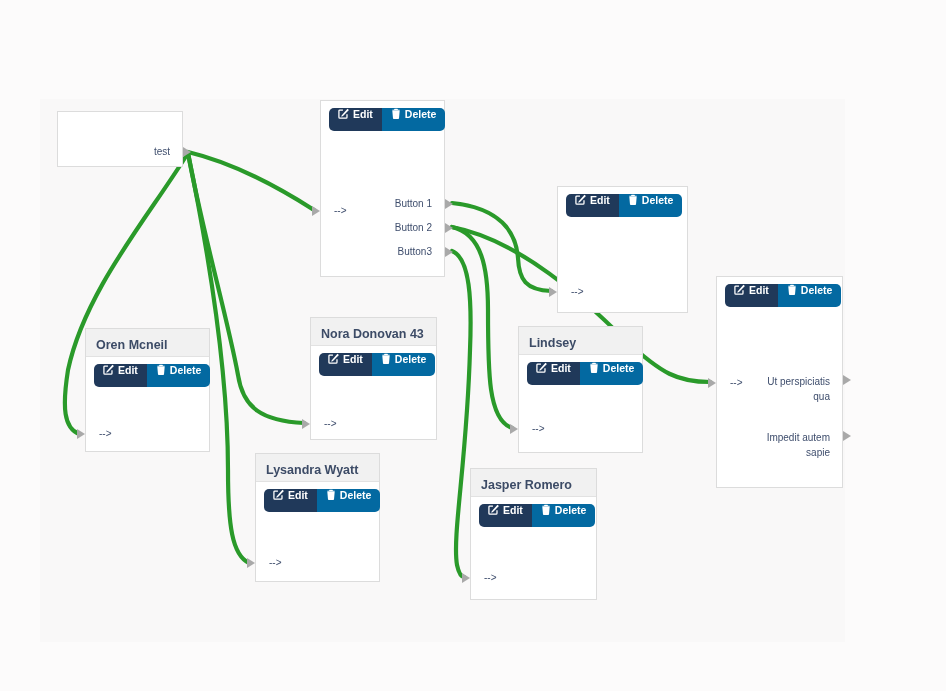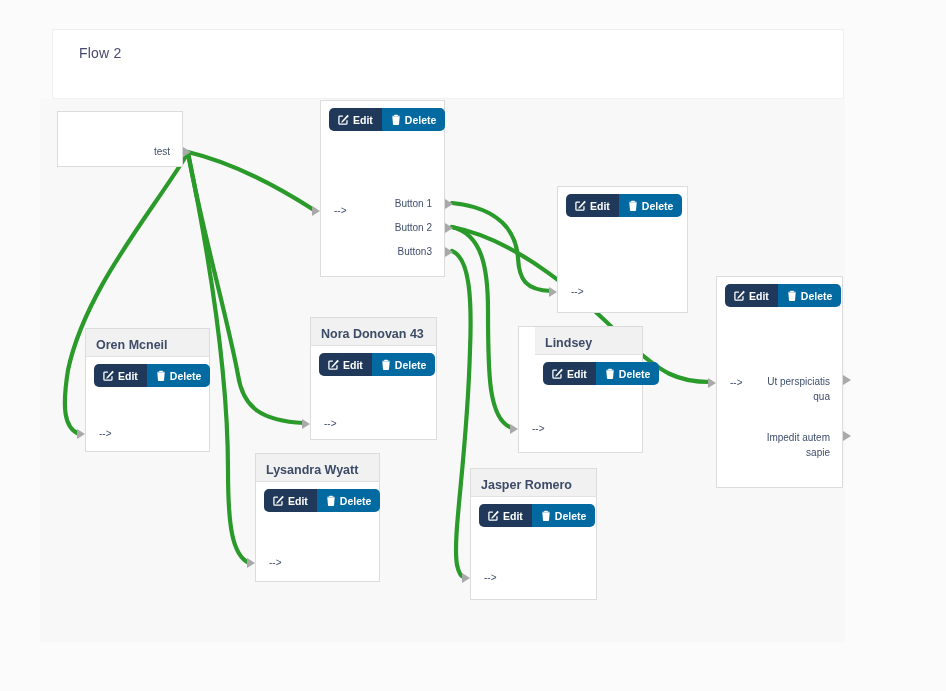--- a/index.html
+++ b/index.html
@@ -31,21 +31,21 @@
   }
   .node-header{
     background:#f1f1f1;border-bottom:1px solid #e2e2e2;
     padding:6px 10px 5px 10px;height:16px;
   }
   .node-title{
     font-size:12.5px;font-weight:700;color:#3c4b66;white-space:nowrap;
   }
   .btn-row{display:flex;margin:7px 0 0 8px;}
   .btn{
-    display:flex;align-items:center;gap:4px;border:none;cursor:pointer;
+    display:flex;gap:4px;border:none;cursor:pointer;
     height:23px;padding:0 9px;font-family:"Liberation Sans",sans-serif;
     font-size:10.5px;font-weight:700;color:#ffffff;
   }
   .btn.edit{background:#20395a;border-radius:5px 0 0 5px;}
   .btn.delete{background:#0369a1;border-radius:0 5px 5px 0;}
   .btn svg{display:block;}
   .port-row{position:absolute;left:0;right:0;height:14px;}
   .port-label{
     position:absolute;top:0;font-size:10px;line-height:14px;color:#3f4e6d;white-space:nowrap;
   }
@@ -60,23 +60,20 @@
     border-top:5px solid transparent;border-bottom:5px solid transparent;
     border-left:8px solid #a9a9a9;
   }
   .port-row.in .port-arrow{left:-9px;}
   .port-row.out .port-arrow{right:-9px;}
 </style>
 </head>
 <body>
 
 <div class="page">
-  <div class="header-card">
-    <span class="flow-title">Flow 2</span>
-  </div>
   <div class="canvas-bg"></div>
   <svg id="edge-layer" viewBox="0 0 946 691">
       <path d="M188,152 C230,162 275,185 314,210" class="edge"></path>
       <path d="M188,153 C150,215 85,290 68,370 C62,408 64,428 79,434" class="edge"></path>
       <path d="M188,153 C202,230 228,320 238,375 C243,408 262,421 304,423" class="edge"></path>
       <path d="M188,153 C208,250 228,370 228,470 C228,525 232,555 249,563" class="edge"></path>
       <path d="M452,203 C500,208 516,232 518,258 C519,280 526,290 551,291" class="edge"></path>
       <path d="M452,227 C520,240 585,300 625,340 C662,374 678,382 710,382" class="edge"></path>
       <path d="M452,227 C482,234 488,268 488,310 C488,372 488,420 512,428" class="edge"></path>
       <path d="M452,251 C470,258 472,300 470,350 C467,460 452,535 457,565 C459,574 461,577 464,577" class="edge"></path>
@@ -200,21 +197,21 @@
               </svg>
             </span>
         <span>Delete</span>
       </button>
     </div>
   <div class="port-row in" style="top: 99px;">
           <span class="port-arrow"></span>
           <span class="port-label">--&gt;</span>
         </div>
       </div>
-      <div class="node" style="left: 518px; top: 326px; width: 125px; height: 127px; padding-left: 16px;">
+      <div class="node" style="left: 518px; top: 326px; width: 125px; height: 127px;">
     <div class="node-header">
       <span class="node-title">Lindsey</span>
     </div>
     <div class="btn-row">
       <button class="btn edit">
         <span>
               <svg width="11" height="11" viewBox="0 0 12 12">
                 <path fill="none" stroke="#fff" stroke-width="1.4" d="M9.8 6.8V10a1 1 0 0 1-1 1H2a1 1 0 0 1-1-1V3.2a1 1 0 0 1 1-1h3.4"></path>
                 <path fill="#fff" d="M4.6 7.4 10.3.7l1.6 1.6-6.7 6.7-2 .4z"></path>
               </svg>

